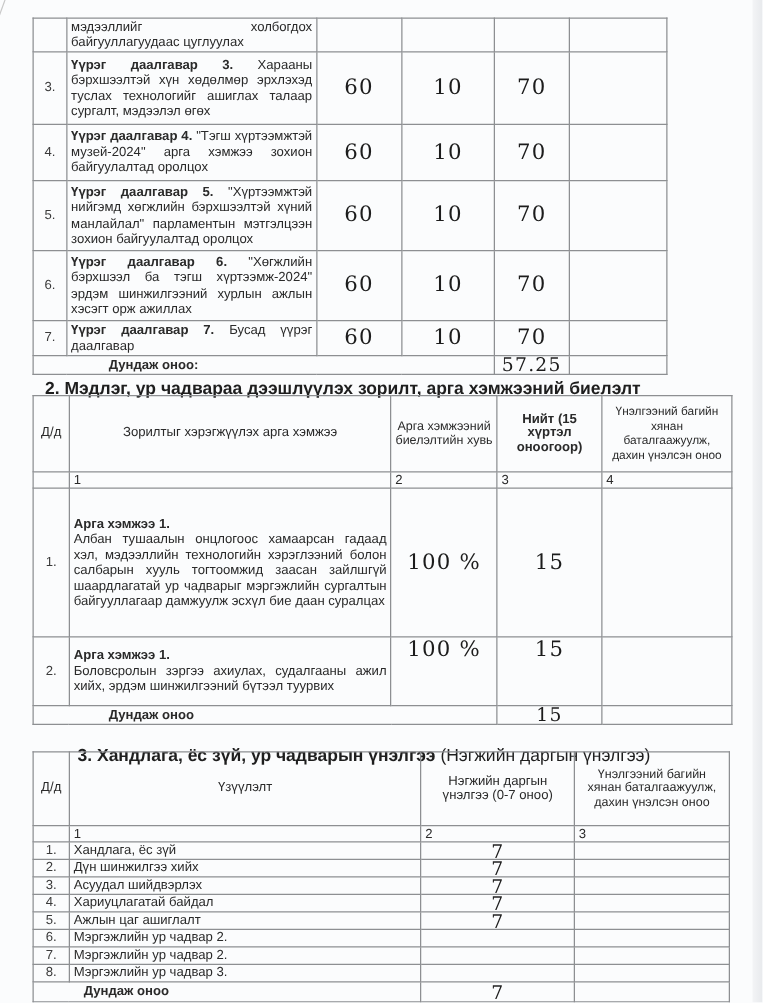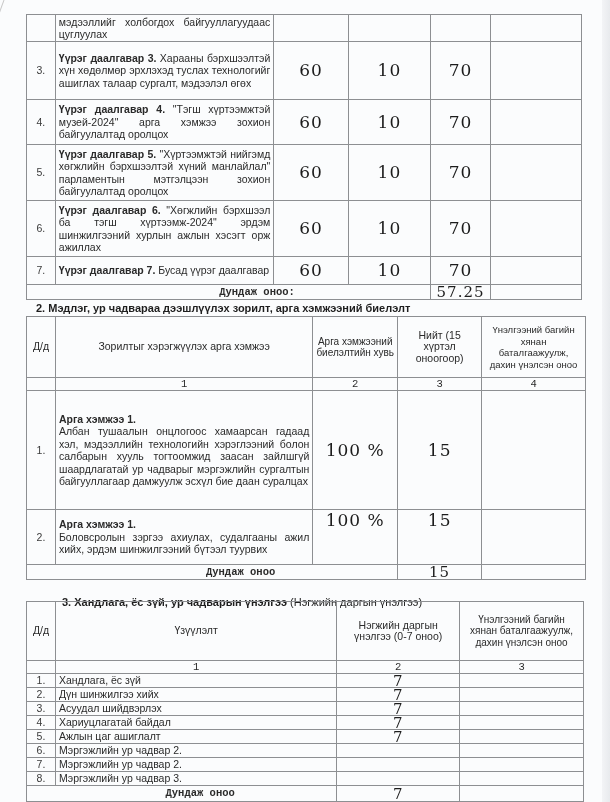--- a/index.html
+++ b/index.html
@@ -20,41 +20,41 @@
   }
   table { border-collapse: collapse; position: absolute; }
   td, th {
     border: 1px solid #8d8f92; padding: 0 3px;
     font-size: 10.5px; line-height: 12.5px; font-weight: normal;
     vertical-align: middle;
   }
   .num { text-align: center; color: #3a3a3a; }
   .just { text-align: justify; text-align-last: left; }
   .bold { font-weight: bold; }
-  .center { text-align: center; font-family: Liberation Mono, monospace; }
+  .center { text-align: left; }
   .hand {
     font-family: "DejaVu Serif", serif; 
     font-size: 17px; color: #1c1c1c; text-align: center;
     letter-spacing: 1px;
   }
   .hand-sm { font-size: 15px; margin-top: 20px; }
   .section-title {
-    position: absolute; font-size: 11px; font-weight: bold; color: #1e1e1e;
+    position: absolute; font-size: 14px; font-weight: bold; color: #1e1e1e;
     white-space: nowrap;
   }
   .section-title .normal { font-weight: normal; }
   .hdr { font-size: 10px; line-height: 11.5px; text-align: center; }
 </style>
 </head>
 <body>
 
 <div class="page-edge"></div>
 <div class="corner-fold"></div>
 
-<table style="left:26px; top:14px; width:556px;">
+<table style="left:26px; top:14px; width:508px;">
   <colgroup>
     <col style="width:29px">
       <col style="width:220px">
       <col style="width:75px">
       <col style="width:83px">
       <col style="width:60px">
       <col style="width:92px">
   </colgroup>
   <tbody>
       <tr style="height:27px;">
@@ -121,21 +121,21 @@
       <col style="width:258px">
       <col style="width:85px">
       <col style="width:84px">
       <col style="width:104px">
   </colgroup>
   <tbody>
       <tr style="height:61px;">
     <td class="hdr" style="font-size:10.5px;">Д/д</td>
     <td class="hdr" style="font-size:10.5px;">Зорилтыг хэрэгжүүлэх арга хэмжээ</td>
     <td class="hdr">Арга хэмжээний биелэлтийн хувь</td>
-    <td class="hdr" style="font-size:10.5px;">Нийт (15 хүртэл оноогоор)</td>
+    <td class="hdr" style="font-size:10.5px;font-weight:bold;">Нийт (15 хүртэл оноогоор)</td>
     <td class="hdr" style="font-size:9.5px;">Үнэлгээний багийн хянан баталгаажуулж, дахин үнэлсэн оноо</td>
   </tr>
   <tr style="height:13px;">
     <td></td>
     <td class="center" style="line-height:11px;">1</td>
     <td class="center" style="line-height:11px;">2</td>
     <td class="center" style="line-height:11px;">3</td>
     <td class="center" style="line-height:11px;">4</td>
   </tr>
   <tr style="height:119px;">

